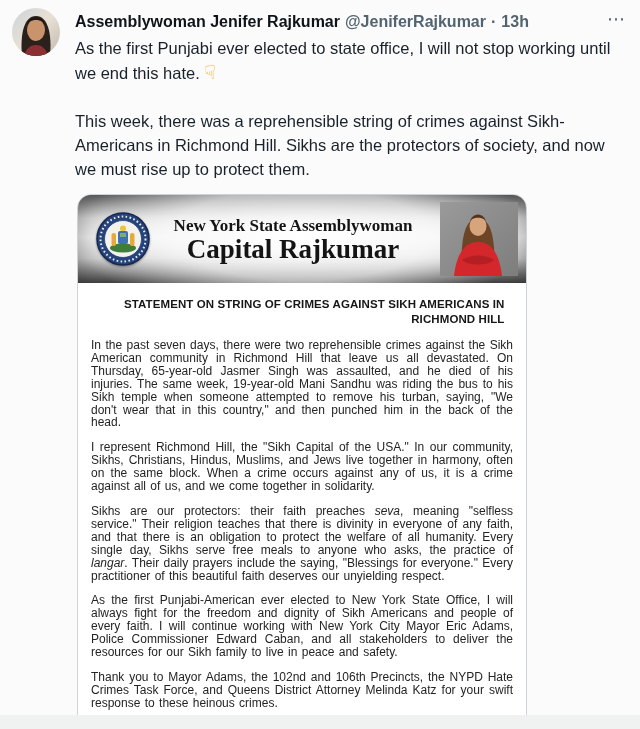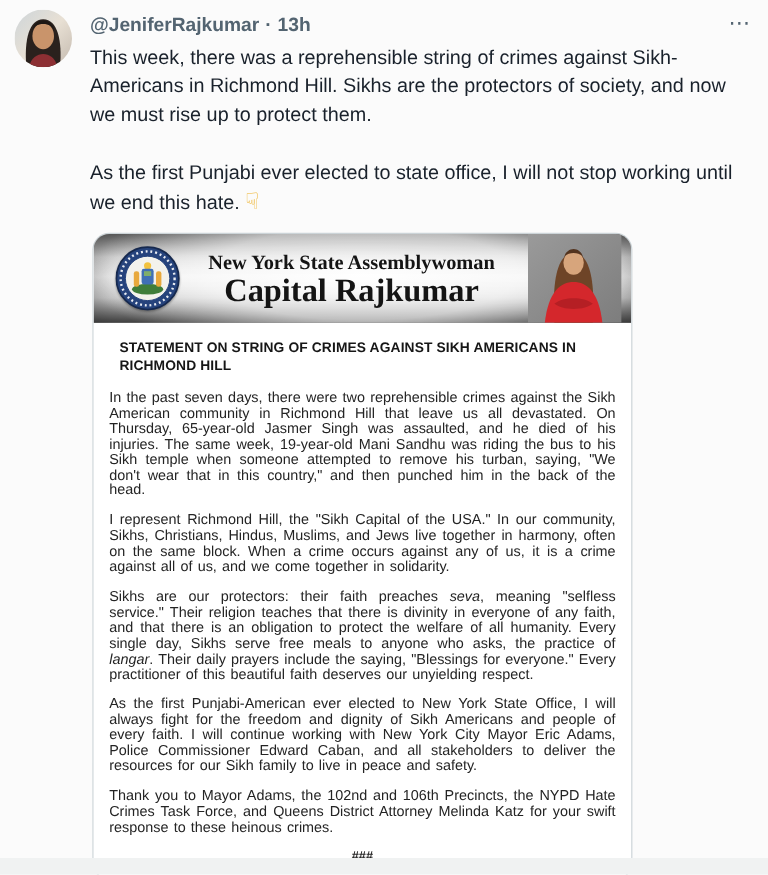--- a/index.html
+++ b/index.html
@@ -14,33 +14,33 @@
   .author { font-weight:bold; color:#0f1419; white-space:nowrap; cursor:pointer; }
   .handle, .dot, .time { color:#536471; white-space:nowrap;font-weight:bold; }
   .handle { cursor:pointer; }
   .more { margin-left:auto; color:#536471; font-size:18px; line-height:14px; letter-spacing:1px; cursor:pointer; padding:0 2px; align-self:flex-start; }
   .tweet-text { font-size:16.5px; line-height:24px; color:#19212b; margin-top:4px; }
   .tweet-text p + p { margin-top:24px; }
   .emoji { color:#eeb32f; font-weight:bold; font-size:19px; font-family:"DejaVu Sans", sans-serif; }
   
   .card { width:450px; margin:13px 0 0 2px; background:#ffffff; border:1px solid #ccd4d8;
           border-radius:14px; overflow:hidden; cursor:pointer; }
-  .banner { height:74px; display:flex; align-items:center; position:relative;
+  .banner { height:88px; display:flex; align-items:center; position:relative;
     background:
       radial-gradient(ellipse 72% 130% at 50% 45%, rgba(255,255,255,0.98) 0%, rgba(250,250,250,0.85) 40%, rgba(255,255,255,0) 72%),
       linear-gradient(180deg, #6e6e6e 0%, #d9d9d9 26%, #f2f2f2 48%, #d0d0d0 72%, #4e4e4e 100%);
     box-shadow: inset 0 0 30px rgba(0,0,0,0.38);
   }
   .seal { margin-left:18px; width:54px; height:54px; flex:0 0 54px; filter:drop-shadow(0 1px 1px rgba(0,0,0,.4)); }
   .banner-text { flex:1; text-align:center; font-family:"Liberation Serif", serif; color:#141414; padding-right:4px; }
   .banner-office { font-size:17px; font-weight:bold; line-height:19px; }
   .banner-name { font-size:27px; font-weight:bold; line-height:28px; }
   .photo { width:78px; height:74px; flex:0 0 78px; margin-right:8px; }
   .statement { padding:12px 13px 12px; background:#fff; }
-  .st-title { text-align:left; font-weight:bold; font-size:11.5px; line-height:15px; color:#161616; max-width:405px; margin:2px auto 0; letter-spacing:.1px; }
+  .st-title { text-align:right; font-weight:bold; font-size:11.5px; line-height:15px; color:#161616; max-width:405px; margin:2px auto 0; letter-spacing:.1px; }
   .st-p { font-size:12px; line-height:12.9px; text-align:justify; color:#242424; margin-top:12px; word-spacing:1px; }
   .st-p .it { font-style:italic; }
   .st-footer { text-align:center; font-size:10.6px; font-weight:bold; color:#242424; margin-top:12px; }
   .bottom-strip { position:absolute; left:0; right:0; bottom:0; height:14px; background:#f0f2f2; }
 </style>
 </head>
 <body>
 
 <div class="page">
   <div class="tweet">
@@ -57,29 +57,30 @@
         <rect width="48" height="48" fill="url(#avbg)"></rect>
         <path d="M10,48 C8,26 12,8 24,8 C36,8 40,26 38,48 Z" fill="#2a211d"></path>
         <ellipse cx="24" cy="22" rx="9" ry="11" fill="#c9946b"></ellipse>
         <path d="M15,18 C16,10 32,10 33,18 C33,13 29,9 24,9 C19,9 15,13 15,18 Z" fill="#1f1814"></path>
         <path d="M12,48 C14,40 19,37 24,37 C29,37 34,40 36,48 Z" fill="#8c2f33"></path>
       </svg>
     </div>
 
     <div class="tweet-body">
       <div class="header-row">
+        <span class="author">Assemblywoman Jenifer Rajkumar</span>
         <span class="handle">@JeniferRajkumar</span>
         <span class="dot">·</span>
         <span class="time">13h</span>
         <span class="more">⋯</span>
       </div>
 
       <div class="tweet-text">
+        <p><span>As the first Punjabi ever elected to state office, I will not stop working until we end this hate. </span><span class="emoji">☟</span></p>
         <p>This week, there was a reprehensible string of crimes against Sikh-Americans in Richmond Hill. Sikhs are the protectors of society, and now we must rise up to protect them.</p>
-        <p><span>As the first Punjabi ever elected to state office, I will not stop working until we end this hate. </span><span class="emoji">☟</span></p>
       </div>
 
       <div class="card">
         <div class="banner">
           <svg class="seal" viewBox="0 0 54 54">
             <circle cx="27" cy="27" r="26" fill="#26437c" stroke="#16294f" stroke-width="1.5"></circle>
             <circle cx="27" cy="27" r="22.5" fill="none" stroke="#ffffff" stroke-width="2" stroke-dasharray="1.6 2.4" opacity="0.9"></circle>
             <circle cx="27" cy="27" r="18.5" fill="#f3f2ec"></circle>
             <circle cx="27" cy="27" r="18.5" fill="none" stroke="#26437c" stroke-width="0.8"></circle>
             <ellipse cx="27" cy="36" rx="13" ry="4.5" fill="#3f7d3a"></ellipse>

